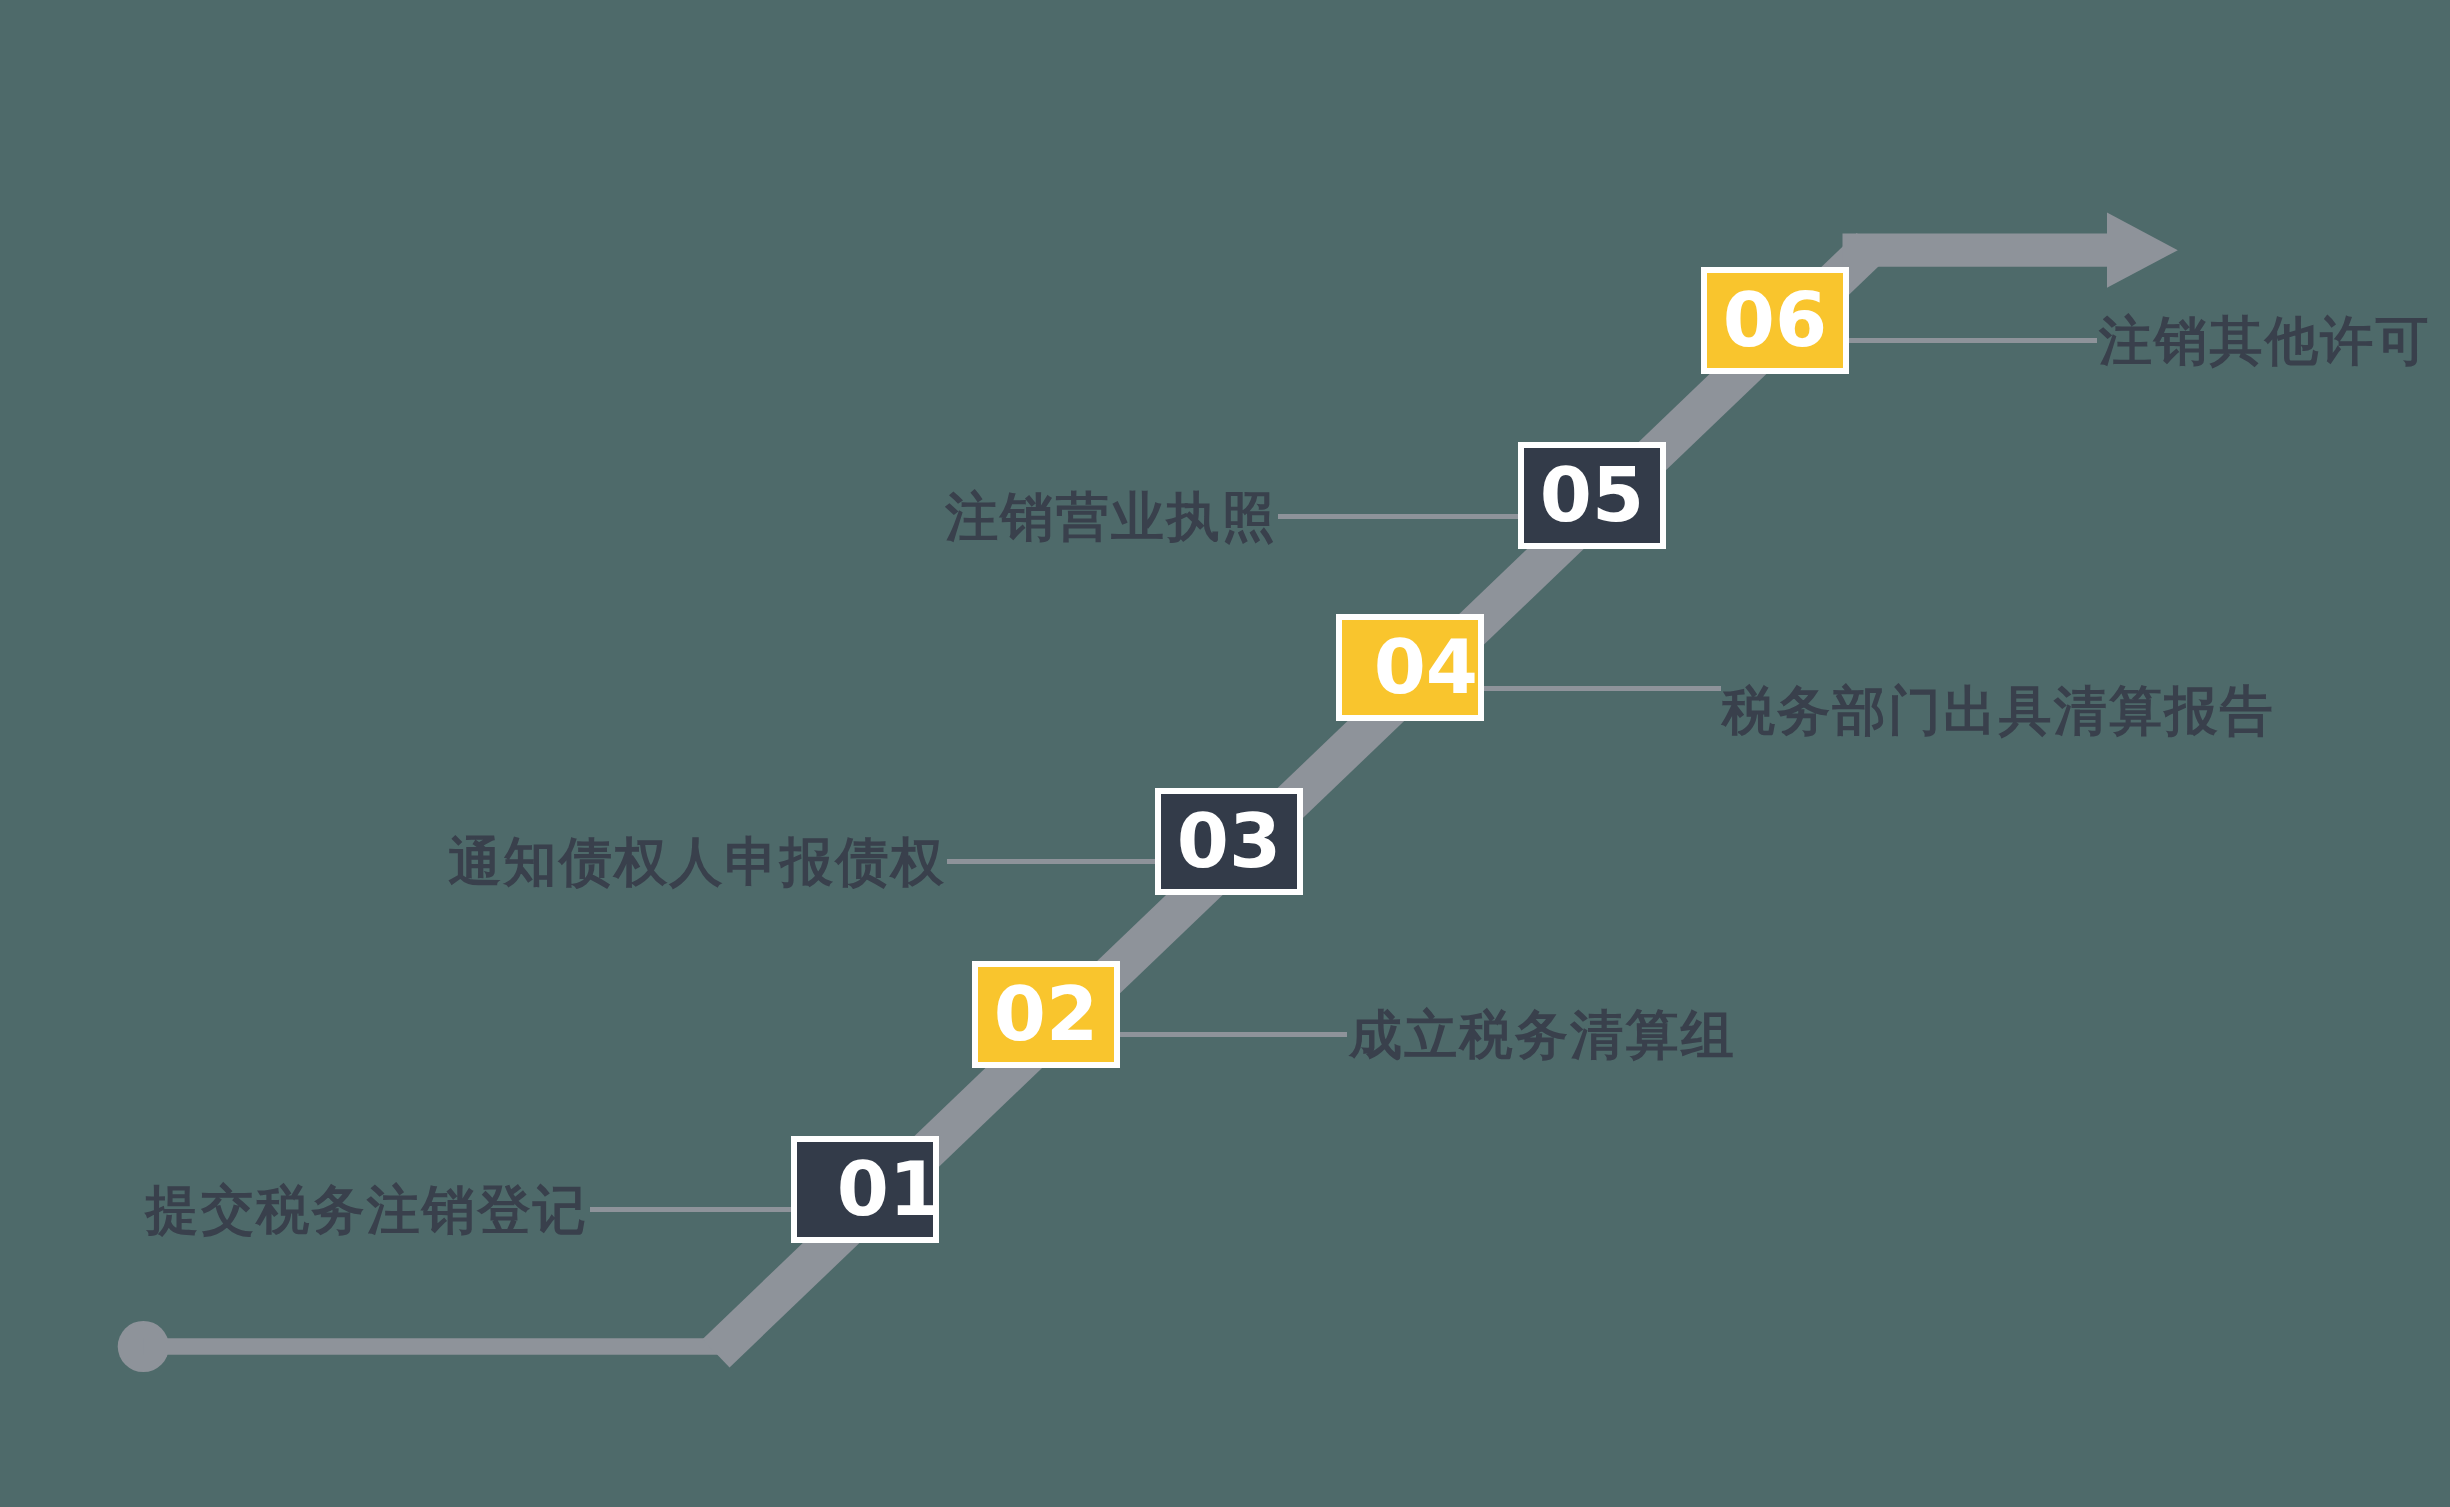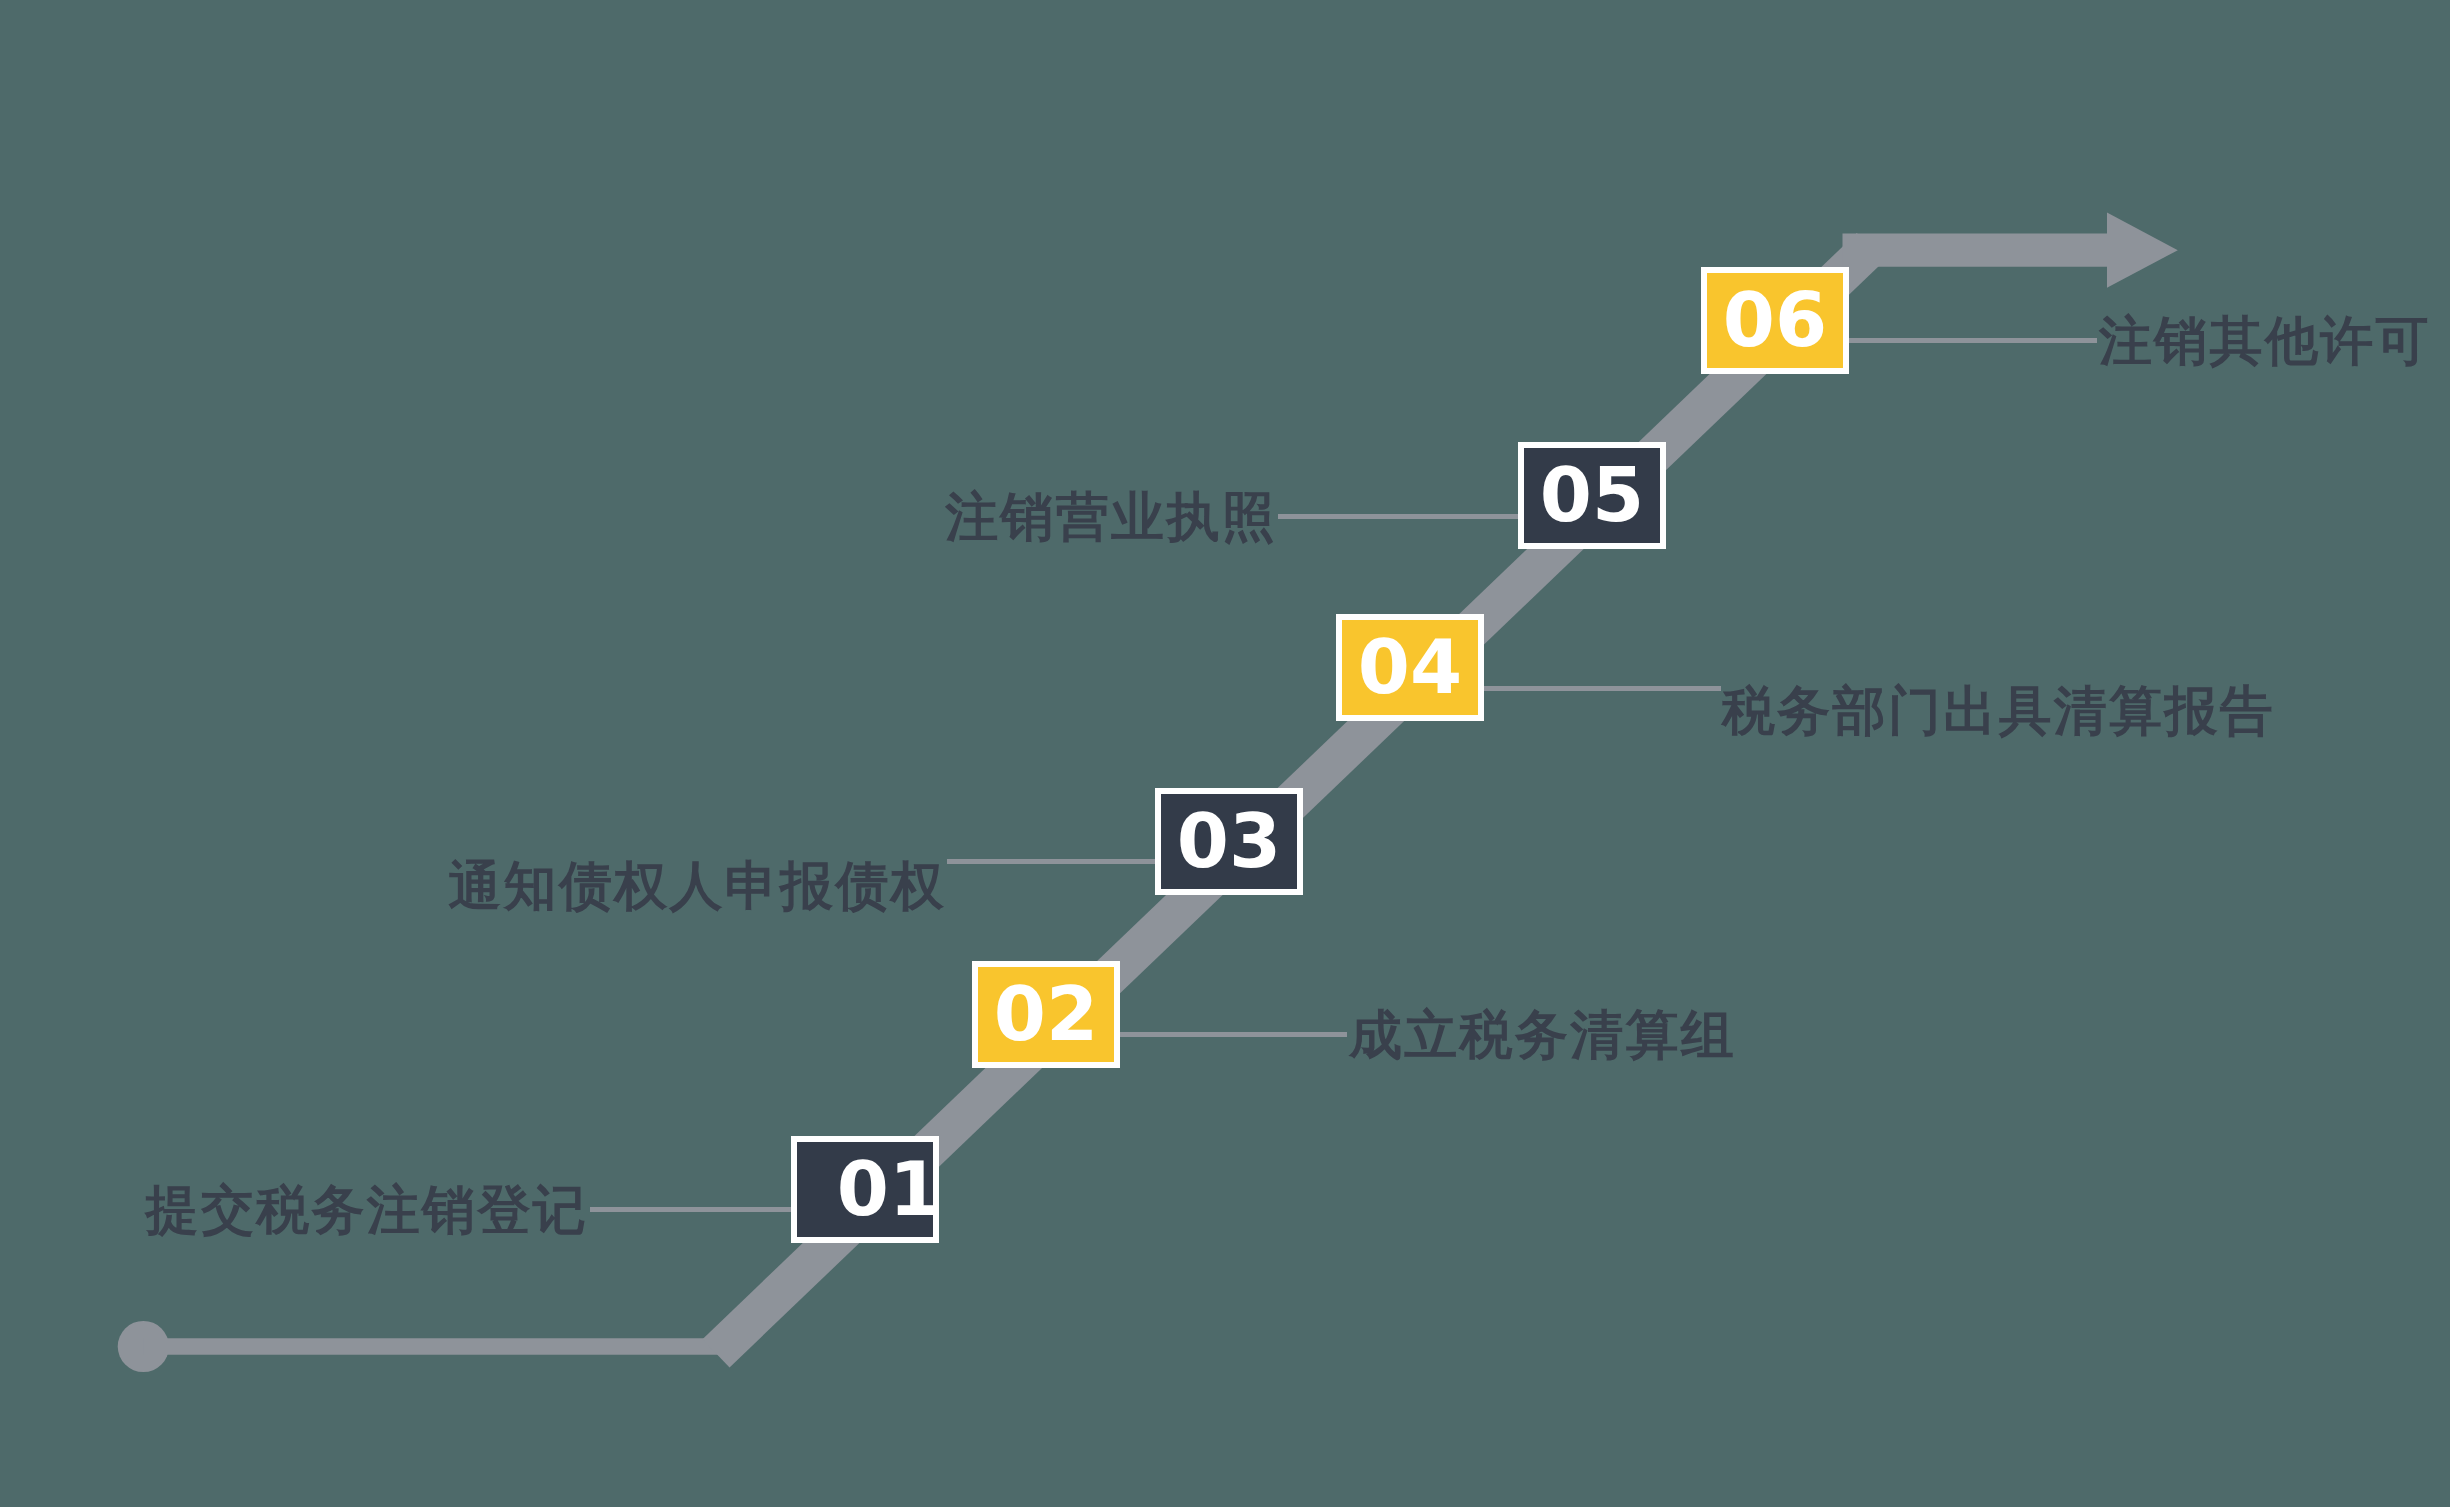--- a/index.html
+++ b/index.html
@@ -52,28 +52,28 @@
   .conn {
     position: absolute;
     height: 4.5px;
     background: var(--line, #8e939a);
   }
 
   
   .s1-box { left: 791px; top: 1136px; padding-left: 48px; }
   .s2-box { left: 972px; top: 961px; }
   .s3-box { left: 1155px; top: 788px; }
-  .s4-box { left: 1336px; top: 614px;  }
+  .s4-box { left: 1336px; top: 614px; justify-content: flex-end;  }
   .s5-box { left: 1518px; top: 442px; align-items: center;  }
   .s6-box { left: 1701px; top: 267px;  }
 
   
   .s1-label { right: 1862px; top: 1183px; }
   .s2-label { left: 1349px;  top: 1008px; }
-  .s3-label { right: 1504px; top: 835px; margin-top: 24px; }
+  .s3-label { right: 1504px; top: 835px; }
   .s4-label { left: 1722px;  top: 684px;  }
   .s5-label { right: 1173px; top: 490px;  }
   .s6-label { left: 2099px;  top: 314px;  }
 
   
   .s1-conn { left: 590px;  top: 1207px; width: 203px; }
   .s2-conn { left: 1117px; top: 1032px; width: 230px; }
   .s3-conn { left: 947px; top: 859px; width: 211px; }
   .s4-conn { left: 1481px; top: 686px;  width: 240px; }
   .s5-conn { left: 1278px; top: 514px;  width: 241px; }

